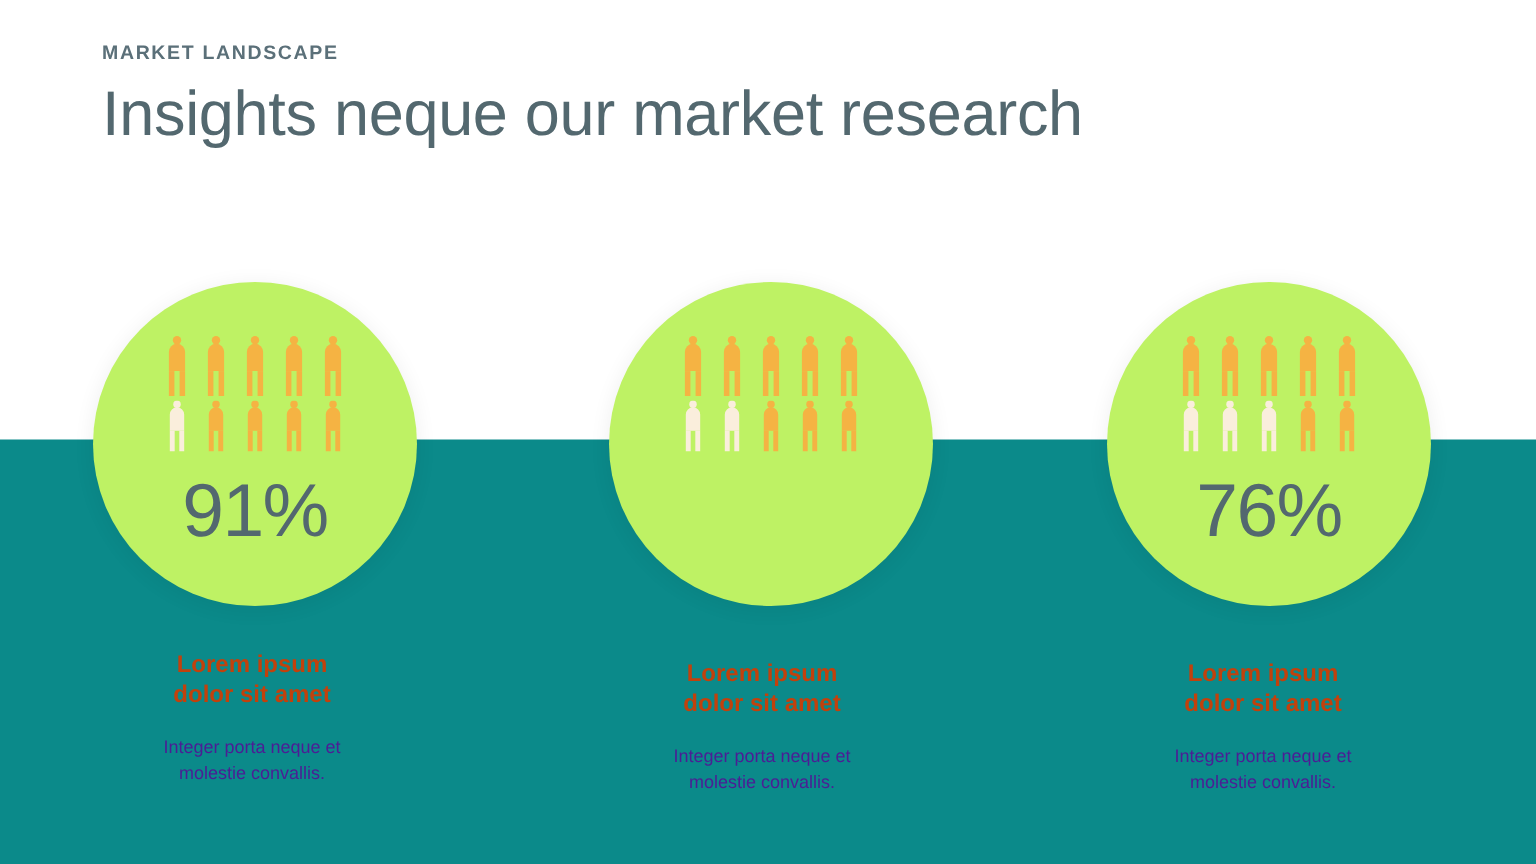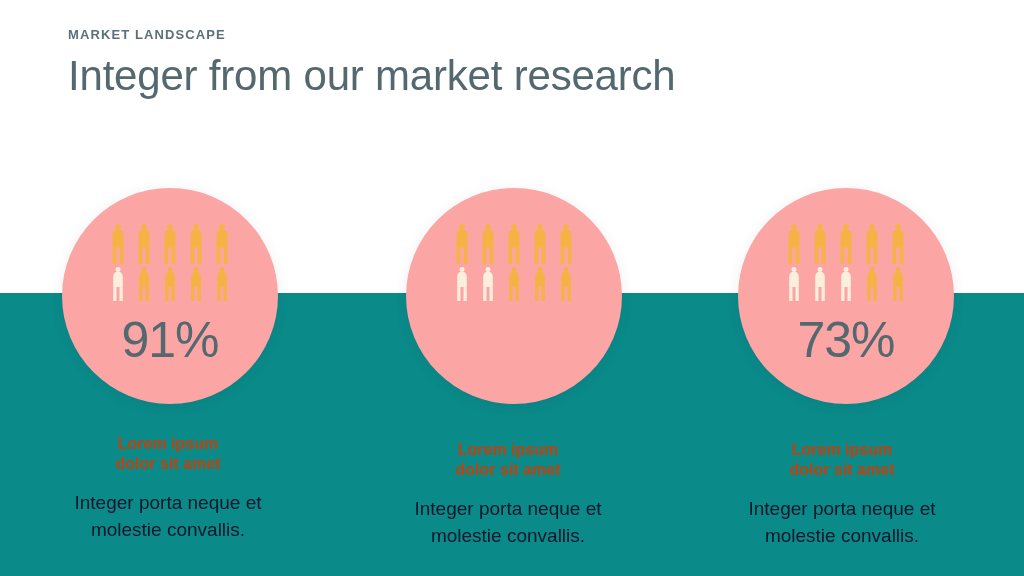--- a/index.html
+++ b/index.html
@@ -71,21 +71,21 @@
   .col-2 { left: 672px; }
 
   
   .circle {
     position: absolute;
     top: 188px;
     left: 62px;
     width: 216px;
     height: 216px;
     border-radius: 50%;
-    background: #fca5a5;
+    background: #bef264;
     box-shadow: 0 2px 14px rgba(0,0,0,0.07);
     display: flex;
     flex-direction: column;
     align-items: center;
     justify-content: flex-start;
   }
   .col-1 .circle { left: 68px; }
   .col-2 .circle { left: 66px; }
 
   
@@ -132,38 +132,38 @@
 
   .cap-title {
     color: #c2410c;
     font-size: 16px;
     font-weight: bold;
     line-height: 1.25;
     margin: 0 0 9px 0;
     white-space: pre-line;
   }
   .cap-body {
-    color: #0f172a;
-    font-size: 19px;
+    color: #4c1d95;
+    font-size: 12px;
     font-weight: normal;
     line-height: 1.42;
     margin: 16px;
     white-space: pre-line;
   }
 </style>
 </head>
 <body>
 
 <div id="slide">
 
   <div class="teal-band"></div>
 
   <div class="header">
     <p class="eyebrow">MARKET LANDSCAPE</p>
-    <h1 class="headline">Integer from our market research</h1>
+    <h1 class="headline">Insights neque our market research</h1>
   </div>
 
   <div class="columns">
 
     <div class="col col-0">
       <div class="circle">
         <div class="picto">
             <div class="picto-row top">
               <span class="fig">
                 <svg width="18" height="40" viewBox="0 0 18 40" aria-hidden="true">
@@ -437,21 +437,21 @@
               <span class="fig">
                 <svg width="16" height="34" viewBox="0 0 16 34" aria-hidden="true">
                   <circle cx="8" cy="2.48" r="2.48" fill="#f5b343"></circle>
                   <path d="M3.2,9.370000000000001 a2.88,2.88 0 0 1 9.6,0 L12.8,20.090000000000003 L3.2,20.090000000000003 Z" fill="#f5b343"></path>
                   <rect x="3.2" y="20.090000000000003" width="3.2640000000000002" height="13.909999999999997" fill="#f5b343"></rect>
                   <rect x="9.536" y="20.090000000000003" width="3.2640000000000002" height="13.909999999999997" fill="#f5b343"></rect>
                 </svg>
               </span>
             </div>
           </div>
-        <div class="pct">73%</div>
+        <div class="pct">76%</div>
       </div>
       <div class="caption">
         <p class="cap-title">Lorem ipsum
 dolor sit amet</p>
         <p class="cap-body">Integer porta neque et
 molestie convallis.</p>
       </div>
     </div>
 
   </div>

